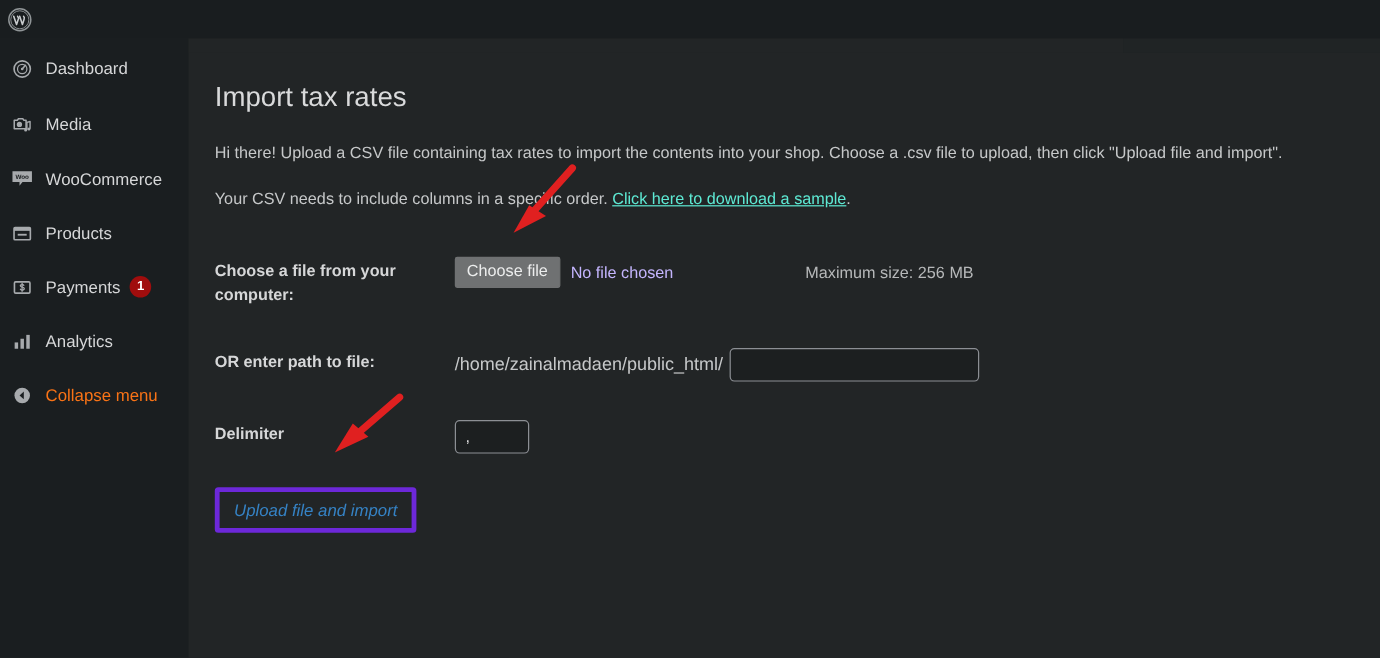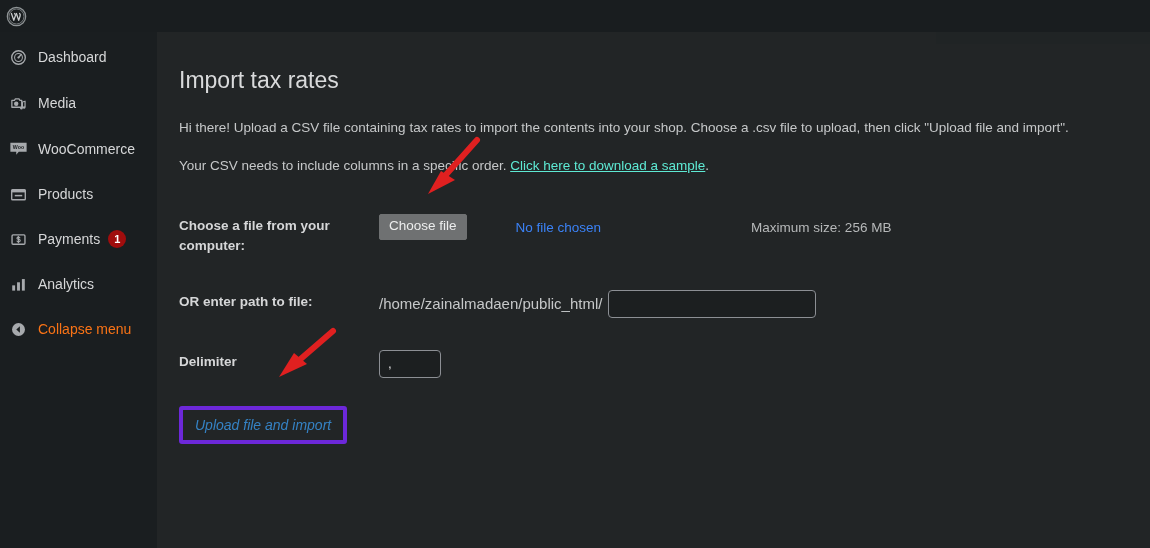--- a/index.html
+++ b/index.html
@@ -125,36 +125,36 @@
     line-height: 1.45;
   }
   .form-table td {
     padding: 16px 0 16px 0;
     font-size: 13.5px;
     color: #c6c8c9;
   }
   .row-file th { padding-top: 12px; }
   .row-file td { padding-top: 10px; }
 
-  .filebox { display: flex; align-items: center; gap: 40px; }
+  .filebox { display: flex; align-items: center; }
   .choose-file-btn {
     display: inline-block;
     background: #6f7172;
     color: #eceded;
     border: 1px solid #6f7172;
     border-radius: 2px;
     font-size: 13.5px;
     font-family: "Liberation Sans", sans-serif;
     padding: 3px 9px 4px 9px;
     cursor: pointer;
     line-height: 1.25;
   }
   .no-file {
     margin-left: 9px;
-    color: #3b82f6;
+    color: #c4b5fd;
     font-size: 13.5px;
   }
   .maxsize {
     margin-left: 110px;
     color: #b6b8b9;
     font-size: 13.5px;
     white-space: nowrap;
   }
 
   .path-row { display: flex; align-items: center; }

